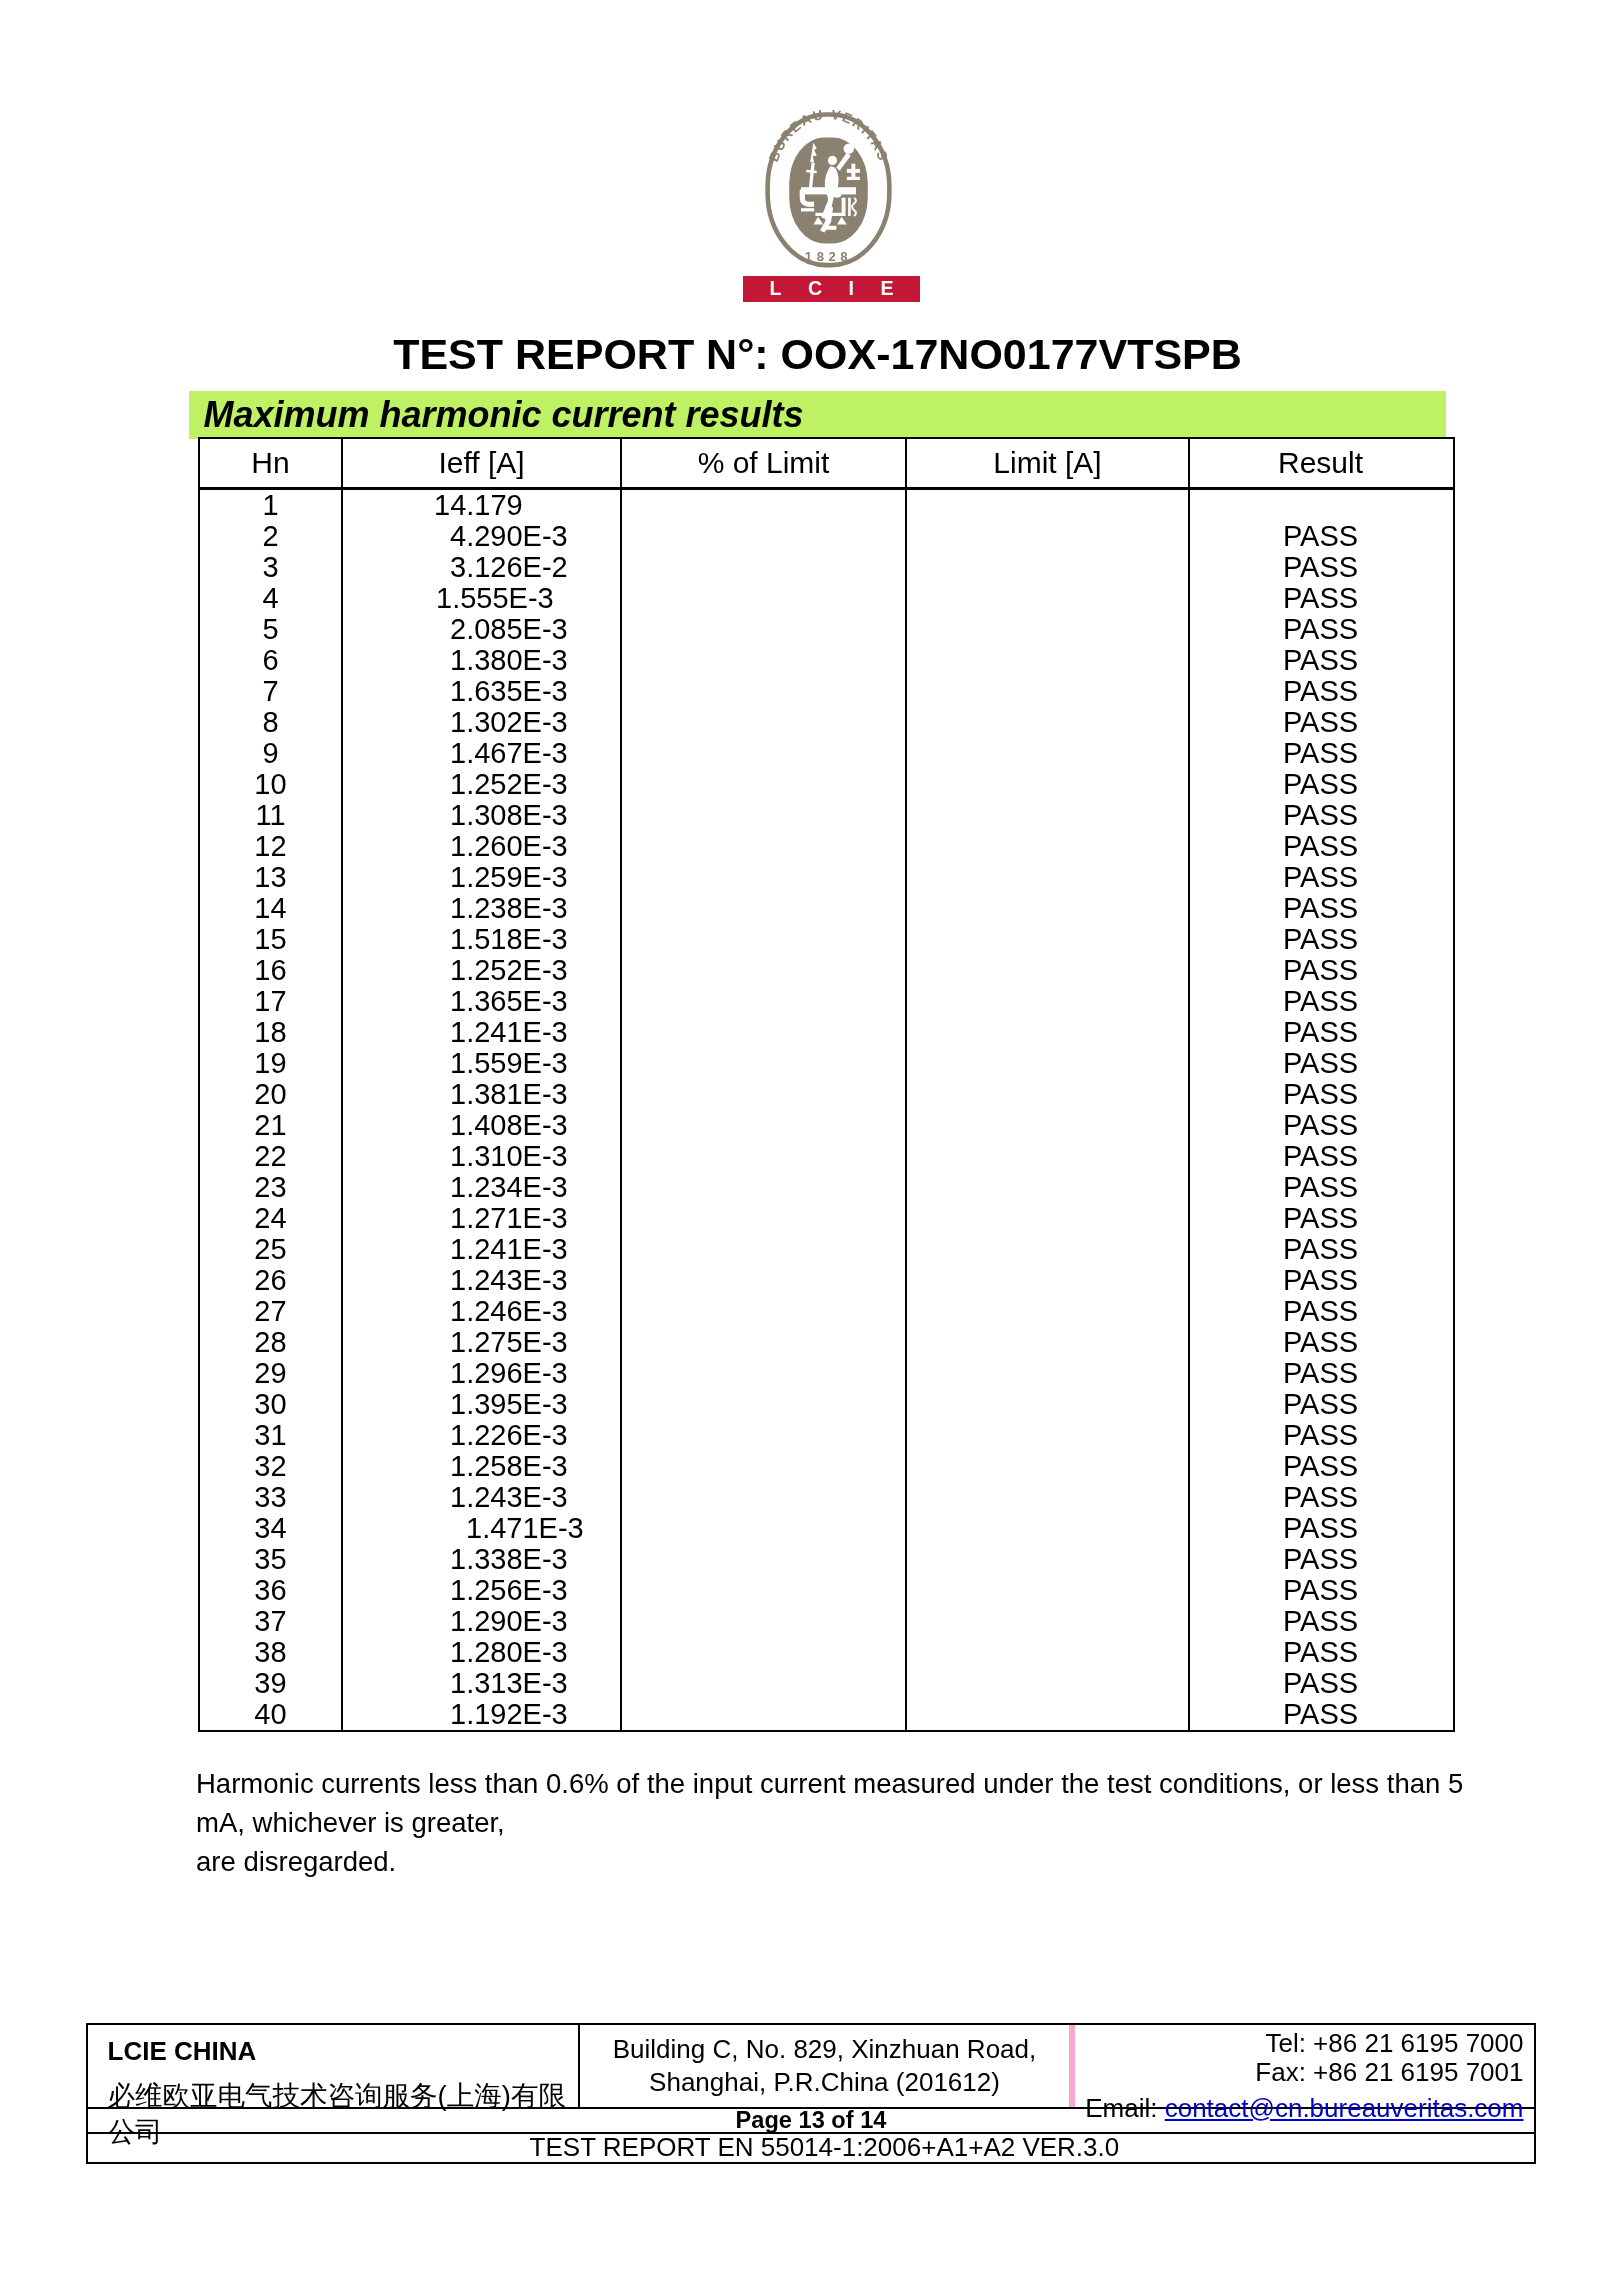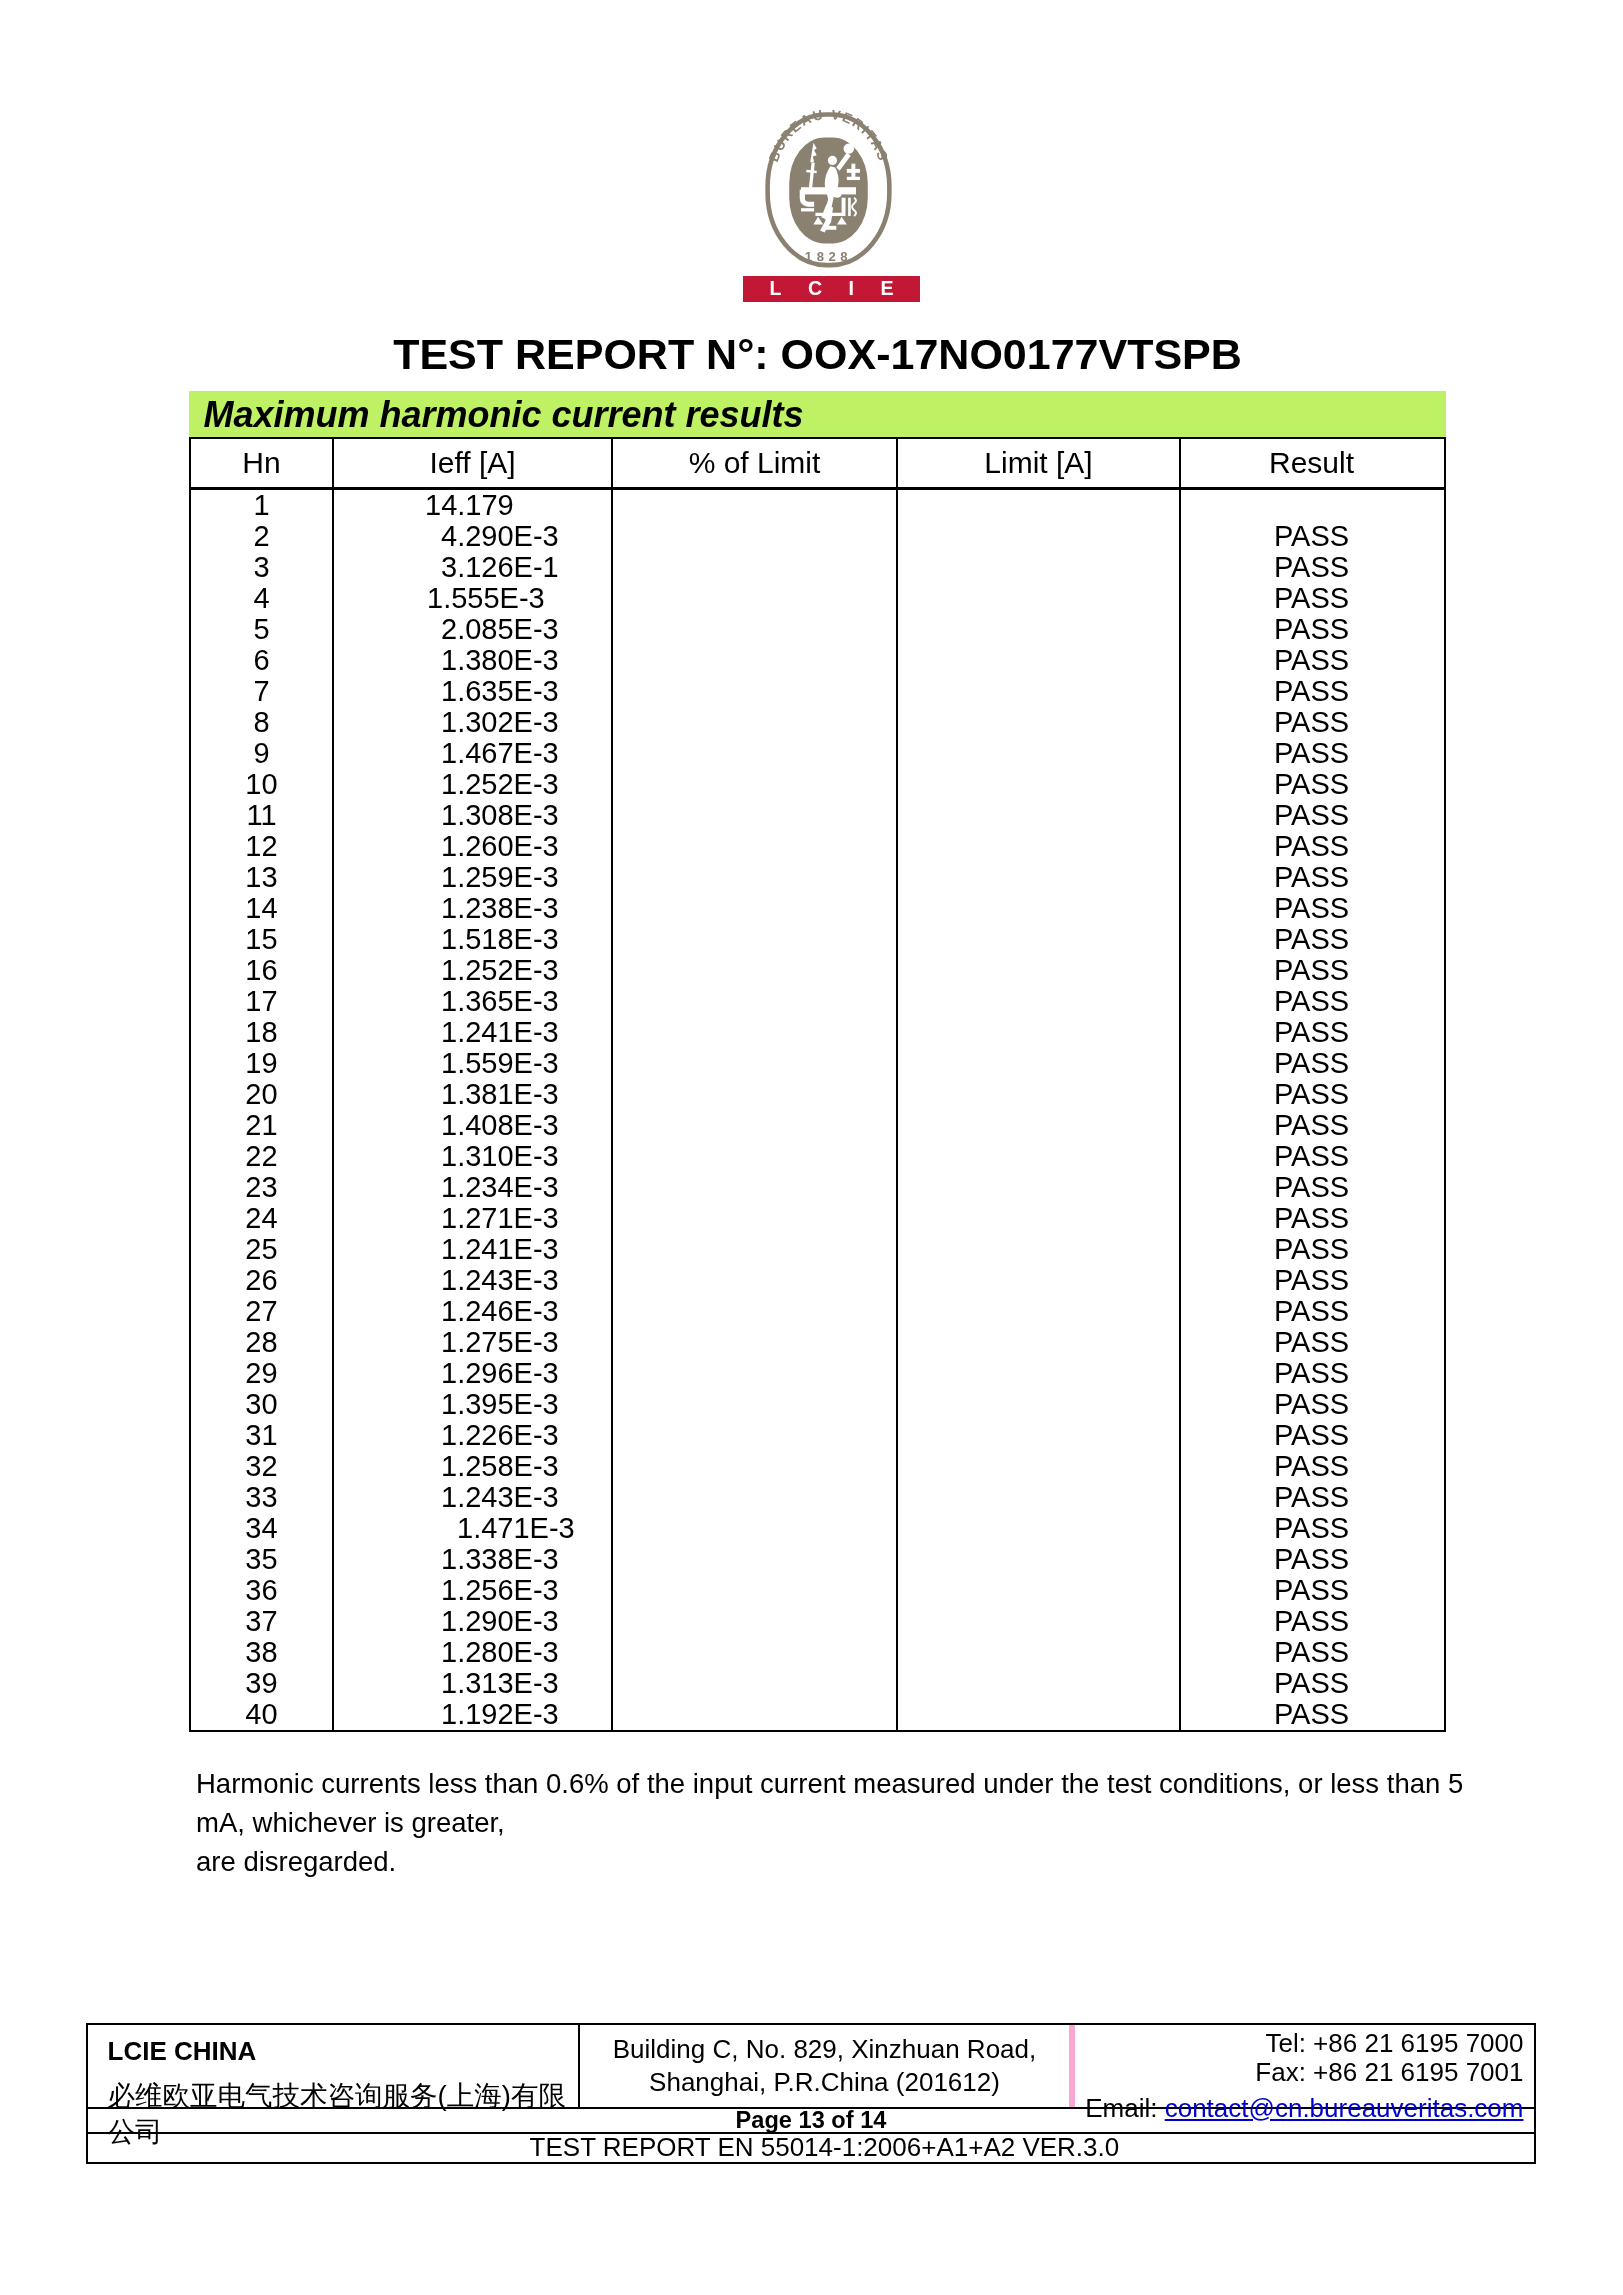--- a/index.html
+++ b/index.html
@@ -13,21 +13,21 @@
   #lcie-banner span { color:#fff; font-weight:bold; font-size:19.6px; line-height:25.5px; }
 
   
   #report-title { position:absolute; left:189px; top:330px; width:1257px; text-align:center;
                   font-size:43px; font-weight:bold; letter-spacing:0px; }
   #section-bar { position:absolute; left:189px; top:391px; width:1257px; height:48px;
                  display:flex; align-items:center; padding-left:14.4px;
                  font-size:36px; font-weight:bold; font-style:italic; }
 
   
-  #results-table { position:absolute; left:189px; top:437px; width:1257px; border:2.6px solid #000; background:#fff; }
+  #results-table { position:absolute; left:198px; top:437px; width:1257px; border:2.6px solid #000; background:#fff; }
   #table-header { display:grid; grid-template-columns:143px 279px 285px 283px 261px; height:51px;
                   border-bottom:3.9px solid #000; }
   #table-header .hcell { display:flex; align-items:center; justify-content:center; font-size:30px; }
   #table-body { display:grid; grid-template-columns:143px 279px 285px 283px 261px; grid-auto-rows:31px; }
   .cell { font-size:29px; line-height:31px; overflow:hidden; white-space:nowrap; }
   .c-hn, .c-result { text-align:center; }
   .c-ieff { text-align:left; }
   .bR { border-right:2px solid #000; }
 
   
@@ -120,21 +120,21 @@
         <div class="cell c-ieff bR" style="padding-left: 91px;">14.179</div>
         <div class="cell c-pct bR"></div>
         <div class="cell c-limit bR"></div>
         <div class="cell c-result"></div>
         <div class="cell c-hn bR">2</div>
         <div class="cell c-ieff bR" style="padding-left: 107px;">4.290E-3</div>
         <div class="cell c-pct bR"></div>
         <div class="cell c-limit bR"></div>
         <div class="cell c-result">PASS</div>
         <div class="cell c-hn bR">3</div>
-        <div class="cell c-ieff bR" style="padding-left: 107px;">3.126E-1</div>
+        <div class="cell c-ieff bR" style="padding-left: 107px;">3.126E-2</div>
         <div class="cell c-pct bR"></div>
         <div class="cell c-limit bR"></div>
         <div class="cell c-result">PASS</div>
         <div class="cell c-hn bR">4</div>
         <div class="cell c-ieff bR" style="padding-left: 93px;">1.555E-3</div>
         <div class="cell c-pct bR"></div>
         <div class="cell c-limit bR"></div>
         <div class="cell c-result">PASS</div>
         <div class="cell c-hn bR">5</div>
         <div class="cell c-ieff bR" style="padding-left: 107px;">2.085E-3</div>

